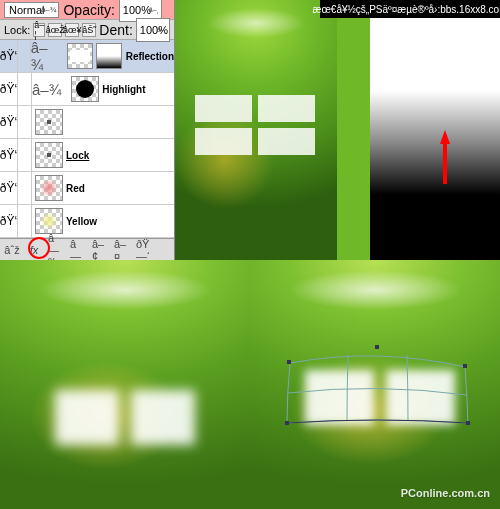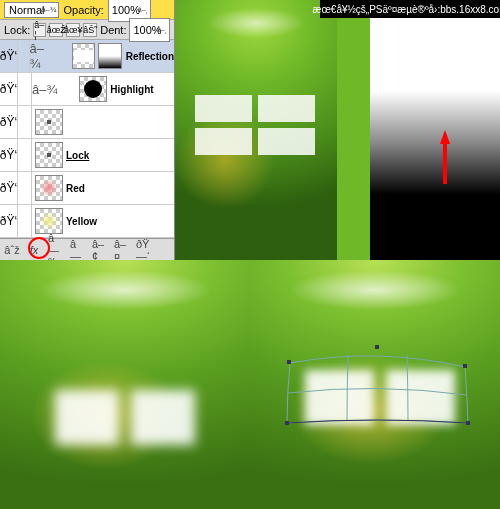--- a/index.html
+++ b/index.html
@@ -1,37 +1,37 @@
 <!DOCTYPE html>
 <html><head>
 <meta charset="utf-8">
 <style>
 *{margin:0;padding:0;box-sizing:border-box;font-family:Tahoma,Arial,sans-serif;font-size:11px}
 body{width:500px;height:509px;background:#fff;position:relative;overflow:hidden}
 .row{display:flex}
 .top-row{height:260px}
 .panel-area{width:175px;height:260px;background:#e8e8e8;border-right:1px solid #888;display:flex;flex-direction:column}
-.blend-row{display:flex;align-items:center;padding:2px 4px;background:#fde047;border-bottom:1px solid #aaa;gap:4px;height:20px}
+.blend-row{display:flex;align-items:center;padding:2px 4px;background:#fca5a5;border-bottom:1px solid #aaa;gap:4px;height:20px}
 .blend-select{height:16px;border:1px solid #888;background:#fff;padding:0 14px 0 4px;display:flex;align-items:center;position:relative;min-width:52px}
 .blend-select::after{content:"â–¾";position:absolute;right:2px;font-size:8px;color:#444}
-.opacity-lbl{font-size:11px}
+.opacity-lbl{font-size:14px}
 .pct-box{height:24px;border:1px solid #888;background:#fff;padding:0 10px 0 3px;display:flex;align-items:center;position:relative;min-width:34px}
 .pct-box::after{content:"â–¸";position:absolute;right:2px;font-size:7px;color:#444}
 .lock-row{display:flex;align-items:center;padding:2px 4px;background:#ddd;border-bottom:1px solid #aaa;gap:3px;height:20px}
 .lock-icon{width:14px;height:14px;border:1px solid #999;background:#f0f0f0;display:flex;align-items:center;justify-content:center;font-size:9px}
 .layers{flex:1;overflow:hidden;background:#404040}
 .layer{display:flex;align-items:center;height:33px;border-bottom:1px solid #ccc;background:#fff}
 .layer.selected{background:#c8d4e8}
 .eye{width:18px;height:33px;border-right:1px solid #ccc;display:flex;align-items:center;justify-content:center;font-size:12px}
 .link{width:14px;height:33px;border-right:1px solid #ccc}
 .thumb{width:28px;height:26px;margin:0 3px;border:1px solid #888;background-image:linear-gradient(45deg,#ccc 25%,transparent 25%,transparent 75%,#ccc 75%),linear-gradient(45deg,#ccc 25%,#fff 25%,#fff 75%,#ccc 75%);background-size:8px 8px;background-position:0 0,4px 4px;display:flex;align-items:center;justify-content:center;position:relative}
 .thumb-content{width:18px;height:18px;border-radius:50%}
 .mask{width:28px;height:26px;margin-right:4px;border:1px solid #888;background:linear-gradient(to bottom,#fff 50%,#000 100%)}
 .layer-name{font-size:10px;font-weight:bold;flex:1}
-.arrow-icon{font-size:13px;color:#555;margin-right:19px}
+.arrow-icon{font-size:15px;color:#555;margin-right:7px}
 .layer-footer{height:22px;background:#ddd;border-top:1px solid #999;display:flex;align-items:center;padding:0 4px;gap:6px;position:relative}
 .footer-icon{width:16px;height:14px;display:flex;align-items:center;justify-content:center;font-size:11px;color:#444}
 .red-circle{position:absolute;width:22px;height:22px;border:2px solid red;border-radius:50%;left:28px;top:-2px;pointer-events:none}
 .apple-img{position:relative;overflow:hidden}
 .apple-top-left{width:162px;height:260px;background:radial-gradient(ellipse 120% 70% at 50% 10%,#9fd83e 0%,#6fb828 30%,#4a8c1a 70%,#2d5f0e 100%)}
 .apple-top-left::before{content:"";position:absolute;top:8px;left:20%;width:60%;height:30px;background:radial-gradient(ellipse,rgba(255,255,255,0.6),transparent 70%);border-radius:50%}
 .window-reflect{position:absolute;top:95px;left:20px;width:120px;height:60px;display:grid;grid-template-columns:1fr 1fr;grid-template-rows:1fr 1fr;gap:6px}
 .window-reflect div{background:rgba(255,255,255,0.85)}
 .orange-glow{position:absolute;top:110px;left:0;width:100px;height:100px;background:radial-gradient(circle,rgba(255,200,50,0.5),transparent 70%)}
 .apple-top-right{width:163px;height:260px;position:relative;background:#6fb828}
@@ -195,15 +195,16 @@
         <g fill="#335">
             <rect x="2" y="15" width="4" height="4"></rect>
             <rect x="178" y="19" width="4" height="4"></rect>
             <rect x="0" y="76" width="4" height="4"></rect>
             <rect x="181" y="76" width="4" height="4"></rect>
             <rect x="90" y="0" width="4" height="4"></rect>
           </g>
       </svg>
     </div>
     <div class="watermark">
+      <div>PConline.com.cn</div>
     </div>
   </div>
 </div>
 
 </body></html>

